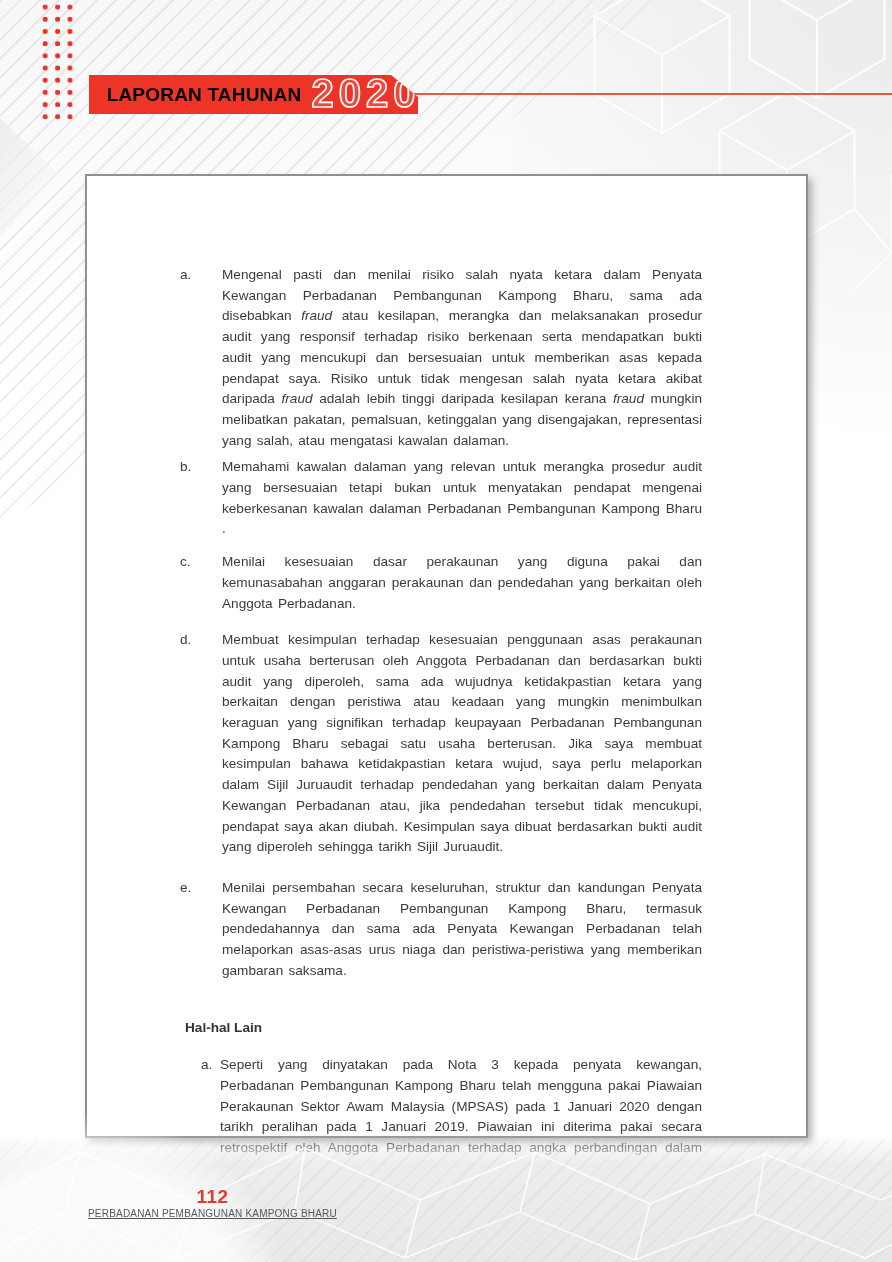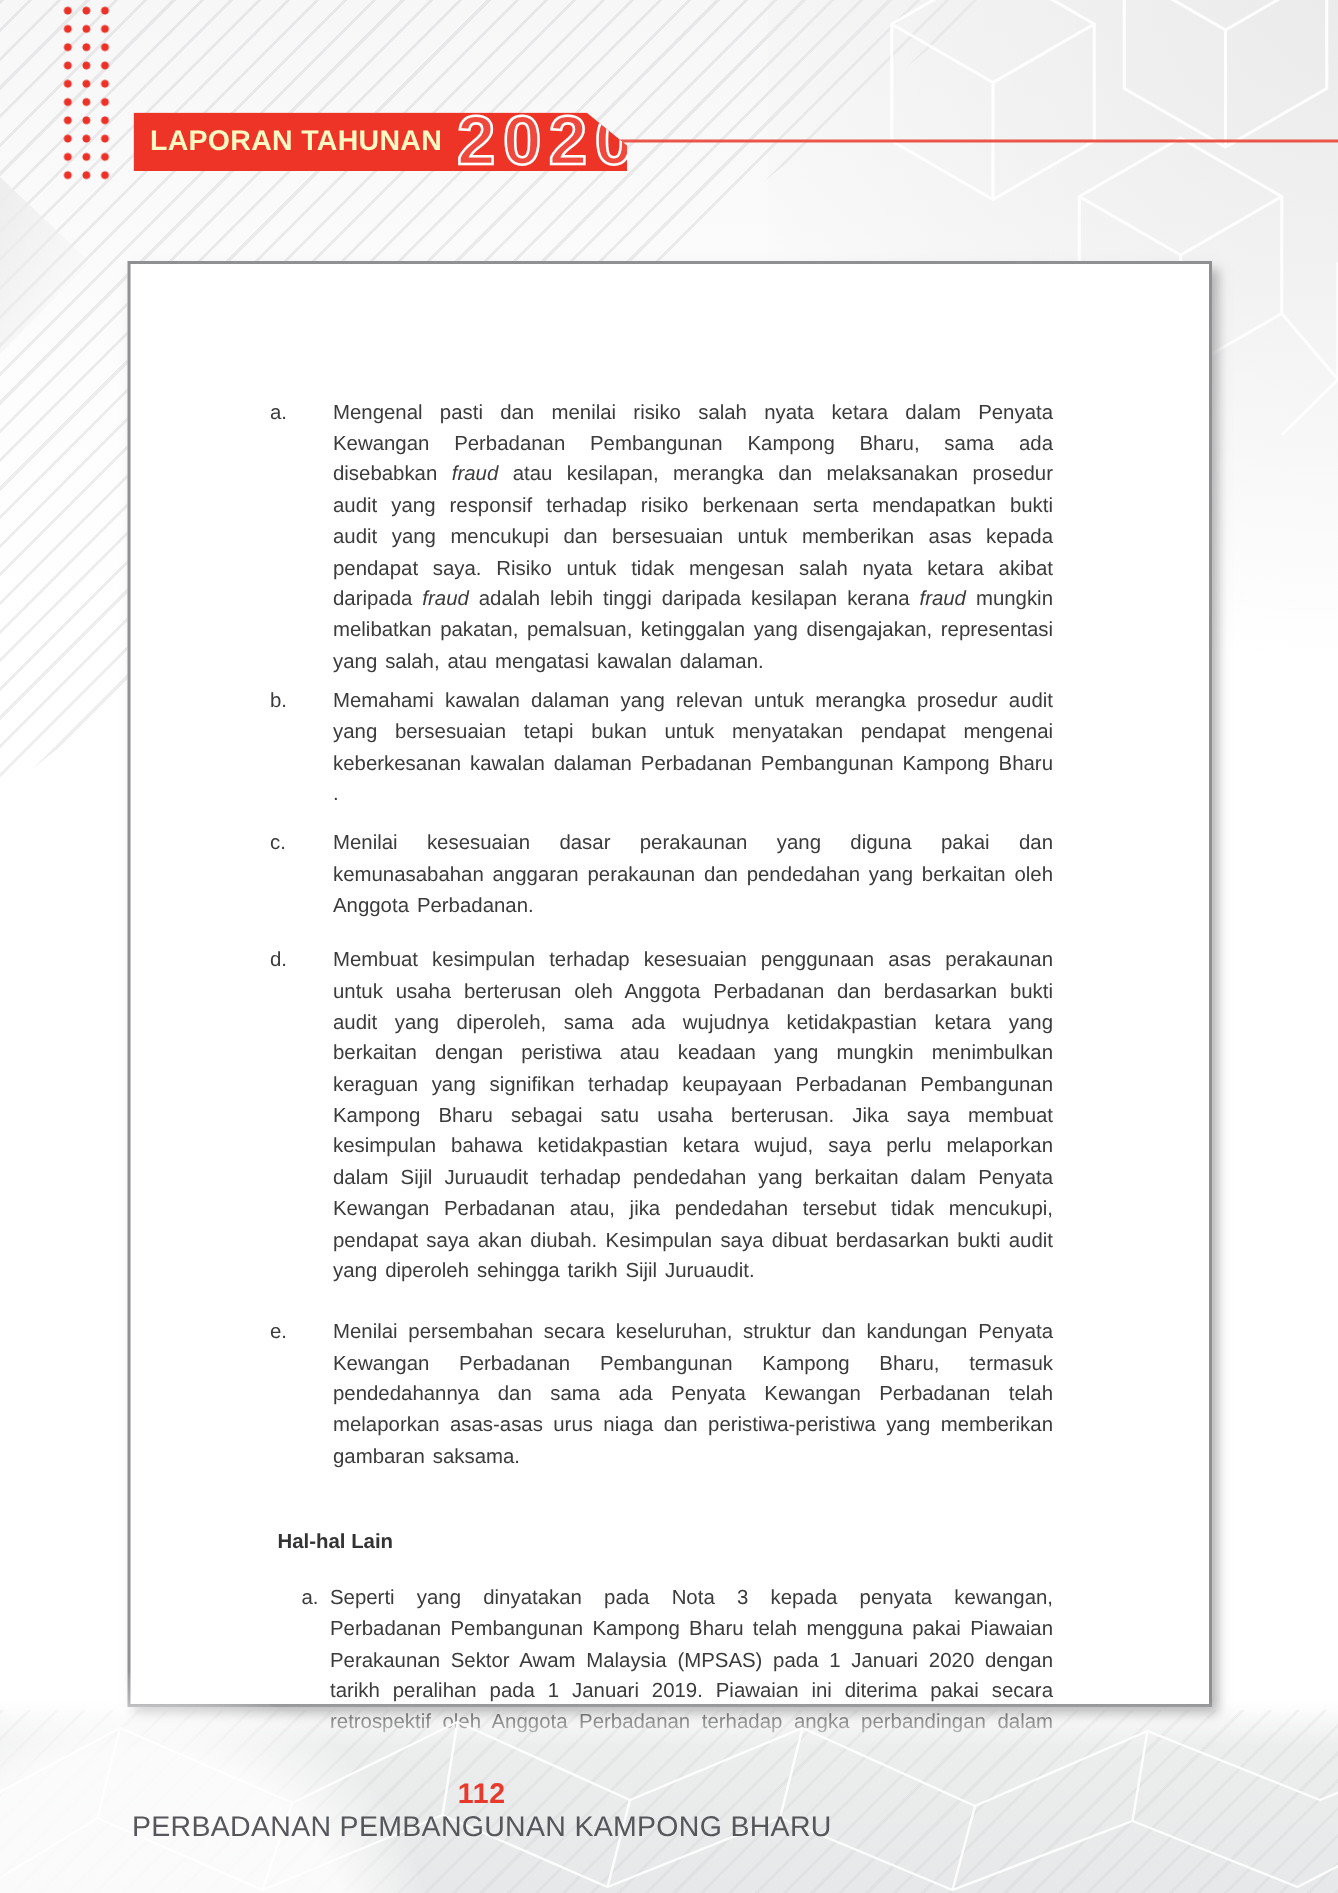--- a/index.html
+++ b/index.html
@@ -35,25 +35,25 @@
   
   .banner{
     position:absolute;left:89px;top:75px;width:329px;height:39px;
     background:#ee3426;
     clip-path:polygon(0 0, 302px 0, 100% 22px, 100% 100%, 0 100%);
     display:flex;align-items:center;justify-content:center;gap:10px;
     padding-left:20px;box-sizing:border-box;
     box-shadow:0 4px 8px rgba(100,100,100,.35);
   }
   .banner-title{
-    color:#fef9c3;font-weight:bold;font-size:19px;letter-spacing:0.2px;
+    color:#000000;font-weight:bold;font-size:19px;letter-spacing:0.2px;
     white-space:nowrap;
   }
   .banner-year{
-    font-weight:bold;font-size:46px;line-height:1;letter-spacing:5px;
+    font-weight:bold;font-size:40px;line-height:1;letter-spacing:5px;
     color:rgba(255,255,255,0.10);
     -webkit-text-stroke:1.7px #ffffff;
     margin-top:-3px;white-space:nowrap;text-align:center;
   }
   .dot-grid{
     position:absolute;left:39px;top:1px;width:38px;height:122px;
     background-image:radial-gradient(circle, #ee3126 2.3px, rgba(238,49,38,0) 2.9px);
     background-size:12.4px 12.2px;
   }
   
@@ -95,21 +95,21 @@
     position:absolute;left:-110px;top:1115px;width:400px;height:400px;border-radius:50%;
     background:radial-gradient(circle, rgba(255,255,255,0.8) 52%, rgba(255,255,255,0) 72%);
     pointer-events:none;
   }
   .footer{
     position:absolute;left:88px;top:1186px;height:26px;
     display:flex;align-items:center;flex-direction:column;
   }
   .footer-num{font-size:19px;font-weight:bold;color:#e8392c;letter-spacing:0.5px;}
   .footer-bar{width:2.5px;height:21px;background:#e8392c;margin-left:14px;margin-right:13px;}
-  .footer-org{font-size:19px;color:#56575b;letter-spacing:0.2px;}
+  .footer-org{font-size:10px;color:#56575b;letter-spacing:0.2px;text-decoration:underline;}
 </style>
 </head>
 <body>
 
 <div class="stripes-topleft"></div>
 <div class="tint-topright"></div>
 <svg class="hex-svg" width="340" height="430" viewBox="0 0 340 430" fill="none" stroke="#ffffff" stroke-width="2" opacity="0.95">
   <path d="M110,-23 L177.5,16 L177.5,94 L110,133 L42.5,94 L42.5,16 Z M110,55 L110,133 M110,55 L42.5,16 M110,55 L177.5,16"></path>
   <path d="M265,-58 L332.5,-19 L332.5,59 L265,98 L197.5,59 L197.5,-19 Z M265,20 L265,98 M265,20 L197.5,-19 M265,20 L332.5,-19"></path>
   <path d="M235,92 L302.5,131 L302.5,209 L235,248 L167.5,209 L167.5,131 Z M235,170 L235,248 M235,170 L167.5,131 M235,170 L302.5,131"></path>

